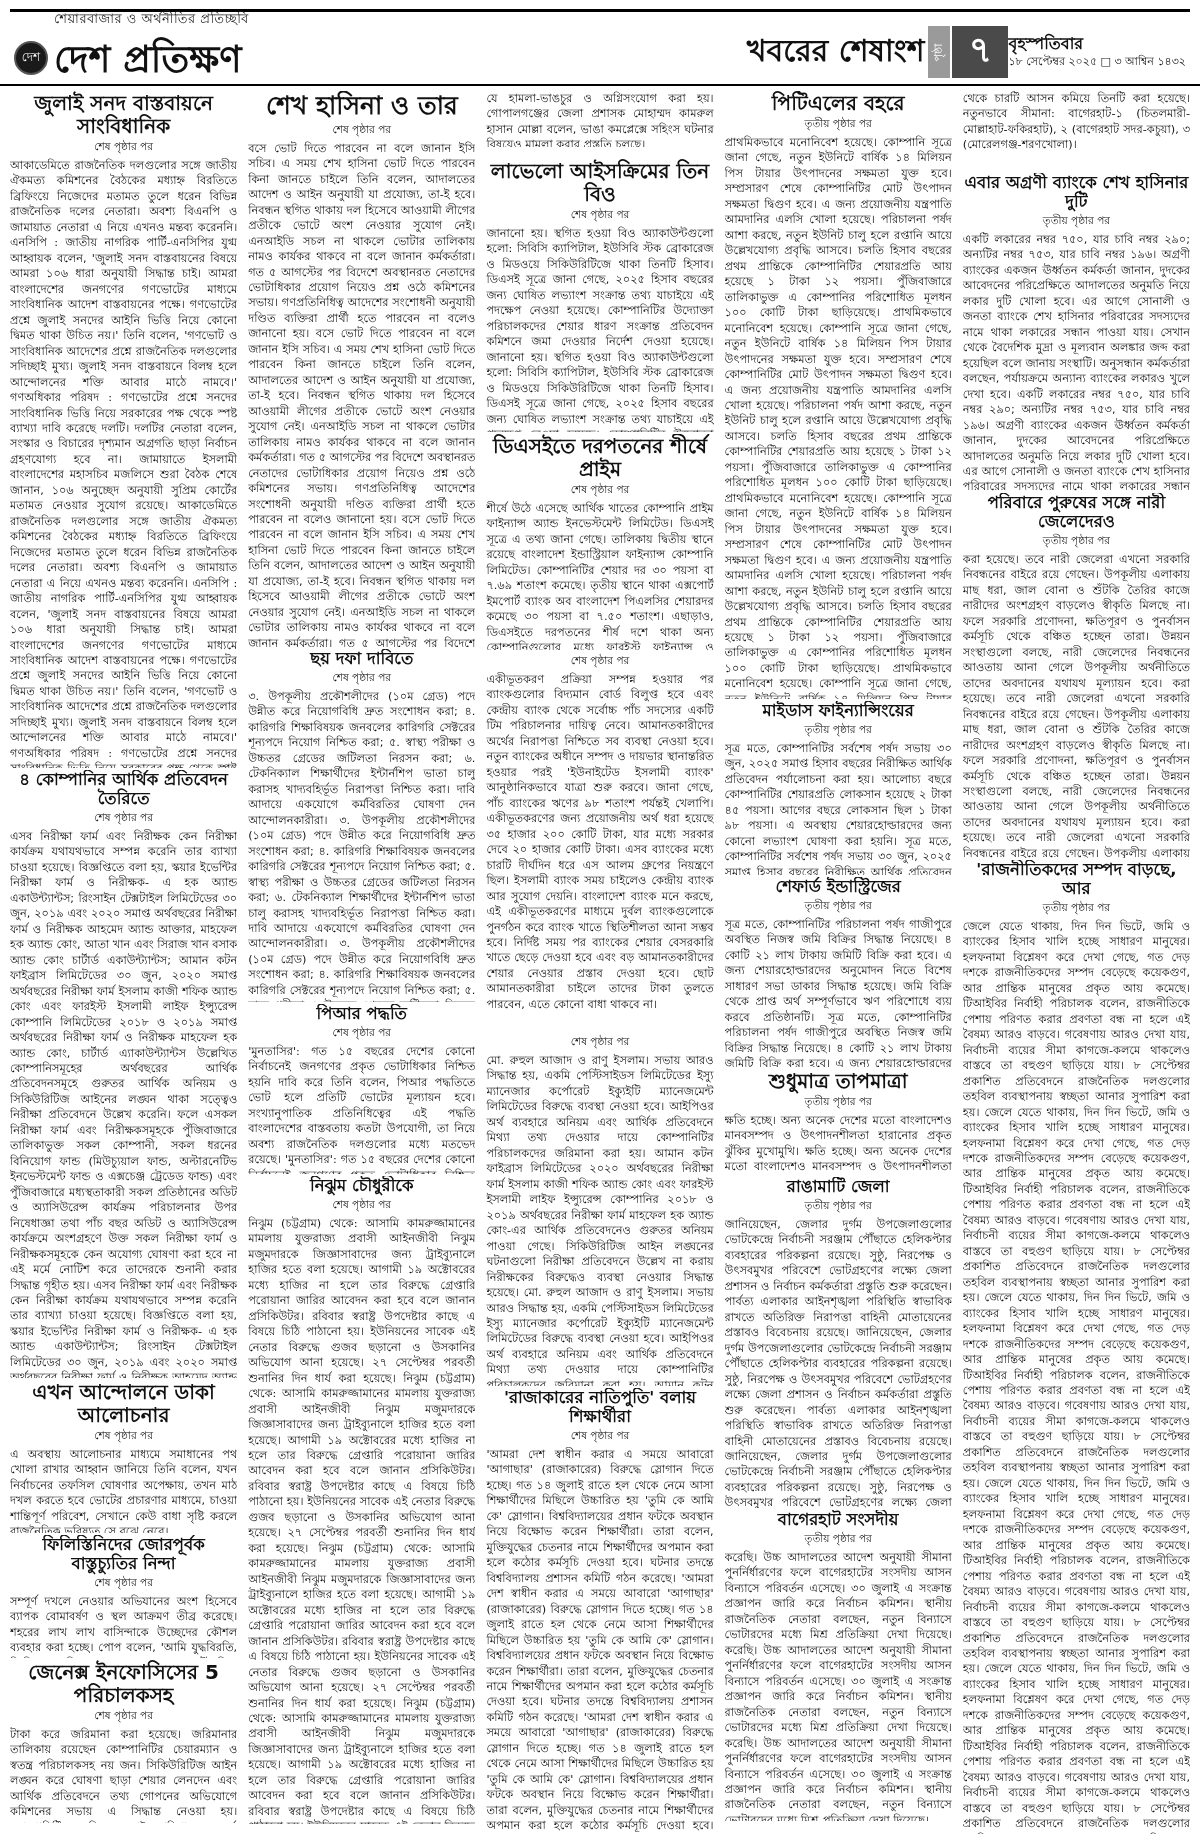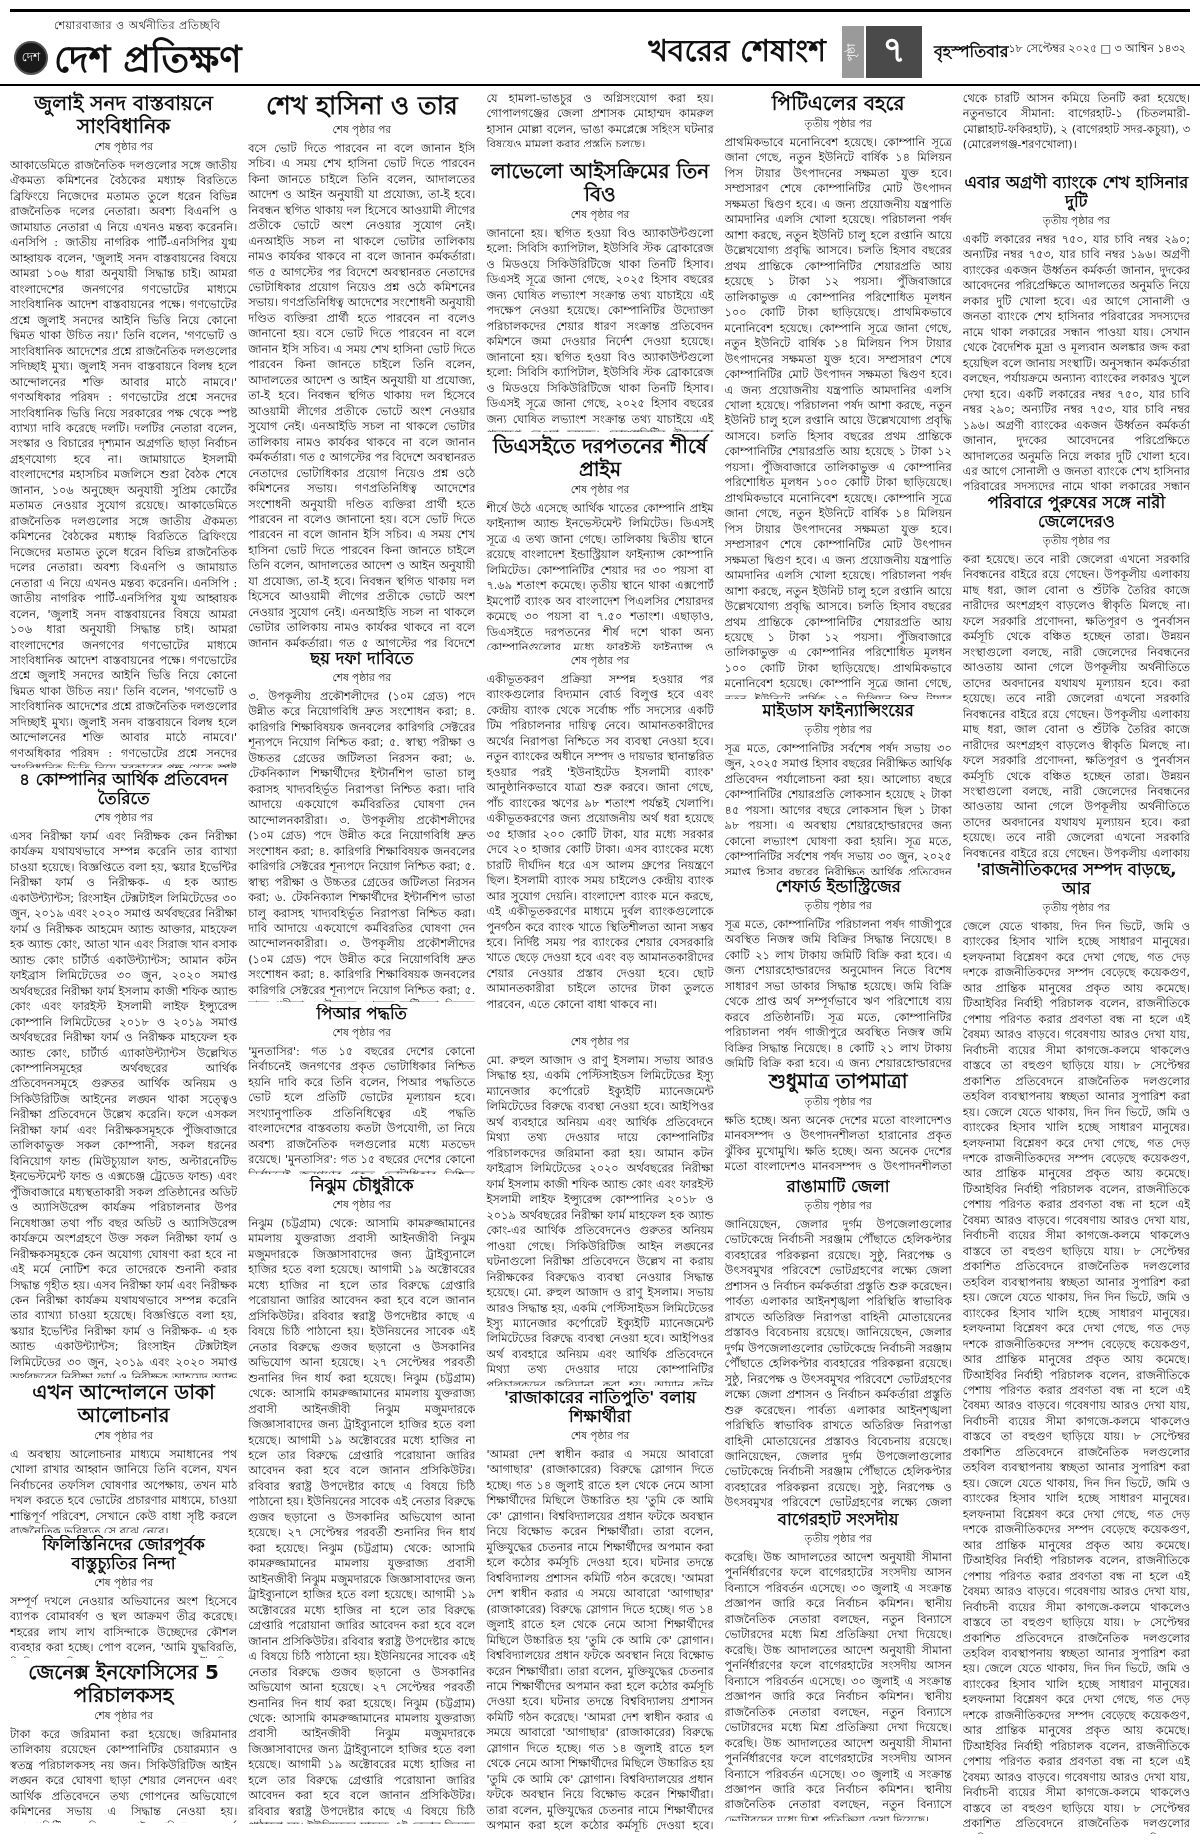--- a/index.html
+++ b/index.html
@@ -10,30 +10,30 @@
   }
   .top-rule{height:3px;background:#000;margin:9px 10px 0 10px;}
   
   .header{display:flex;justify-content:space-between;align-items:flex-end;
     padding:4px 14px 6px 14px;border-bottom:2px solid #000;height:62px;}
   .masthead{display:flex;align-items:flex-end;gap:6px;}
   .emblem{width:30px;height:30px;border-radius:50%;background:#1a1a1a;
     color:#fff;font-size:12px;display:flex;align-items:center;justify-content:center;
     border:2px solid #555;margin-bottom:3px;flex:0 0 auto;}
   .mast-text{display:flex;flex-direction:column;line-height:1;}
-  .tagline{font-size:11px;letter-spacing:.5px;margin-bottom:10px;color:#222;}
+  .tagline{font-size:13px;letter-spacing:.5px;margin-bottom:16px;color:#222;}
   .paper-name{font-size:37px;font-weight:bold;letter-spacing:0;}
-  .head-right{display:flex;align-items:center;gap:12px;}
+  .head-right{display:flex;align-items:center;}
   .section-title{font-size:30px;font-weight:bold;white-space:nowrap;margin-right:4px;}
   .pagebox{display:flex;height:52px;}
   .pagebox .word{background:#9a9a9a;color:#fff;width:22px;display:flex;align-items:center;justify-content:center;}
   .pagebox .word span{transform:rotate(-90deg);font-size:11px;white-space:nowrap;}
   .pagebox .num{background:#4a4a4a;color:#fff;width:56px;display:flex;align-items:center;justify-content:center;
     font-size:36px;font-weight:bold;margin-left:2px;}
-  .datestack{display:flex;line-height:1.3;}
+  .datestack{display:flex;flex-direction:column;line-height:1.3;}
   .day{font-size:16px;font-weight:bold;}
   .dateline{font-size:11px;}
   
   .columns{display:flex;gap:11px;padding:5px 10px 0 10px;}
   .col{flex:1 1 0;min-width:0;}
   .article{overflow:hidden;display:flex;flex-direction:column;margin-bottom:2px;}
   .hl{font-weight:bold;text-align:center;line-height:1.15;margin:1px 0 0 0;flex:0 0 auto;}
   .h-xl{font-size:25px;}
   .h-lg{font-size:20px;}
   .h-md{font-size:16.5px;}

